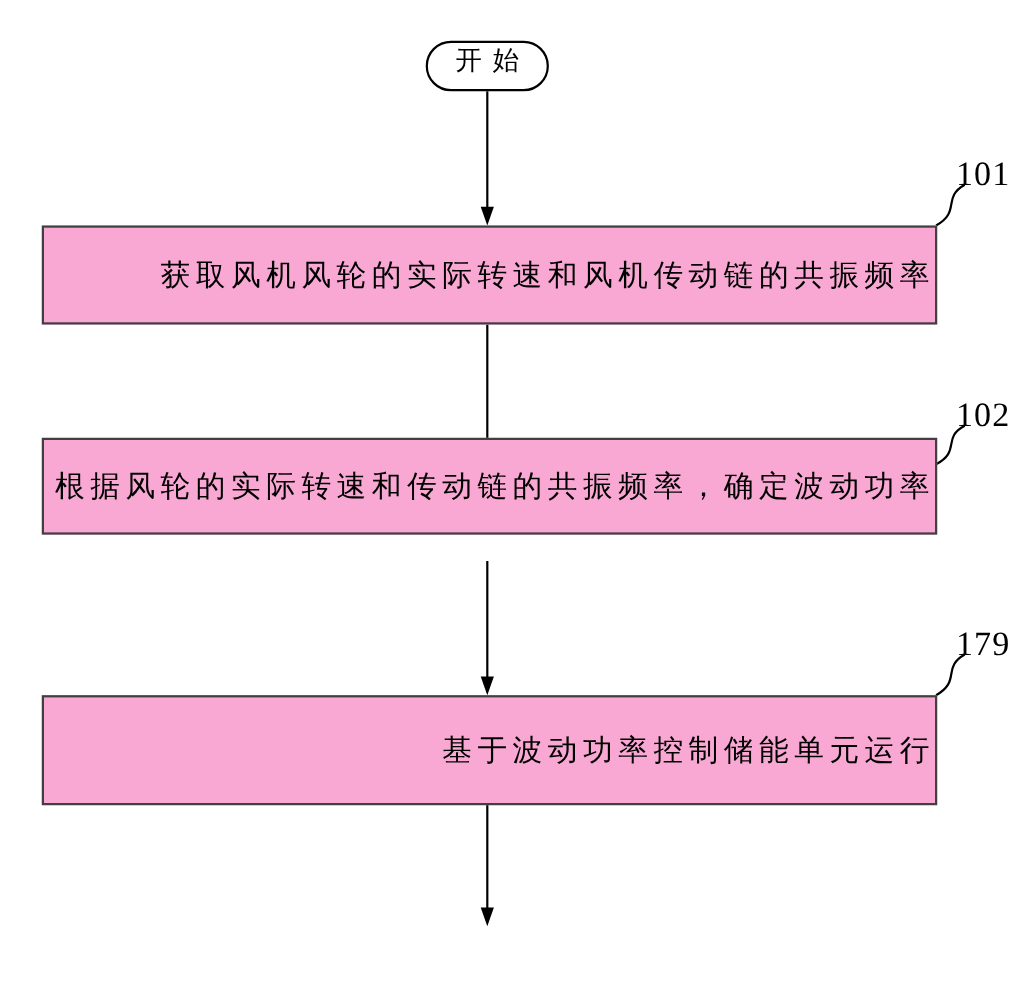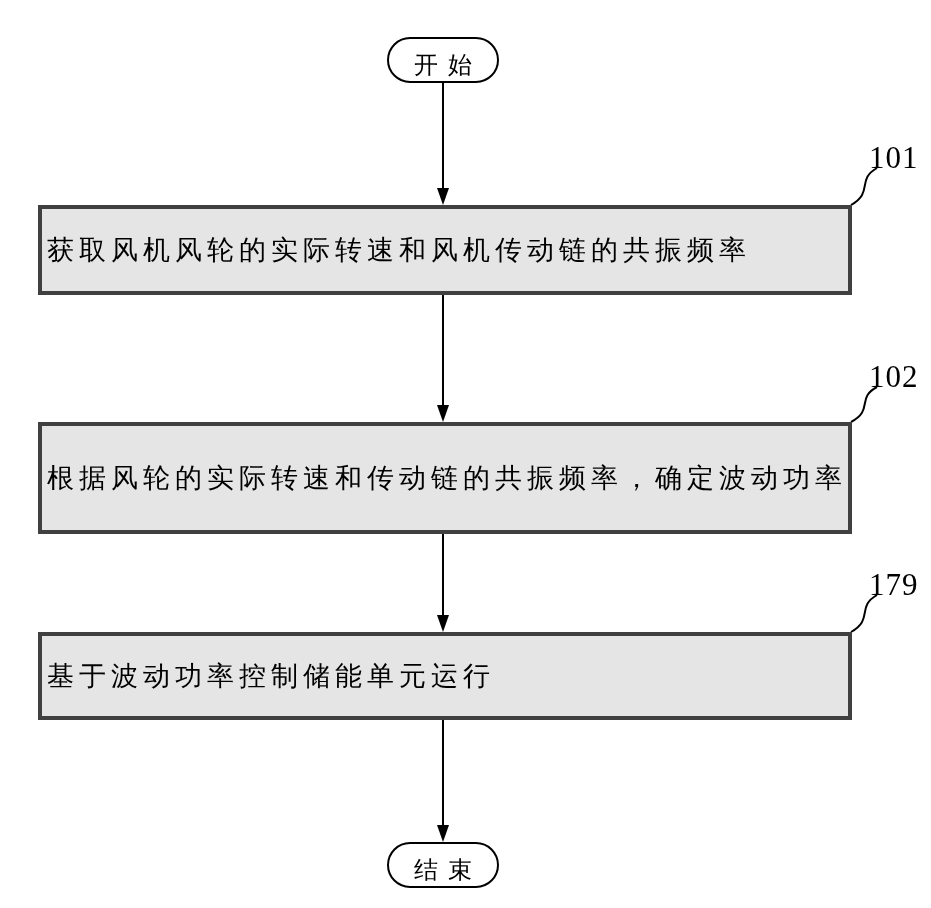--- a/index.html
+++ b/index.html
@@ -25,46 +25,46 @@
   }
   .terminal {
     position: absolute;
     width: 112px;
     height: 46px;
     box-sizing: border-box;
     border: 2px solid #000000;
     border-radius: 24px;
     background: #ffffff;
     display: flex;
-    align-items: flex-end;
+    align-items: flex-start;
     justify-content: center;
     font-size: 24px;
     letter-spacing: 10px;
     padding-left: 10px; 
   }
   .terminal.start { left: 387px; top: 37px; }
   .terminal.end   { left: 387px; top: 842px; }
   .step {
     position: absolute;
     left: 38px;
     width: 814px;
     box-sizing: border-box;
-    border: 4px solid #404040;
-    background: #e5e5e5;
+    border: 2px solid #404040;
+    background: #f9a8d4;
     display: flex;
     align-items: center;
-    justify-content: flex-start;
+    justify-content: flex-end;
     font-size: 27px;
     letter-spacing: 5px;
     padding-left: 5px; 
     text-align: center;
   }
   .step.s1 { top: 205px; height: 90px; }
-  .step.s2 { top: 422px; height: 112px; }
-  .step.s3 { top: 632px; height: 88px; }
+  .step.s2 { top: 398px; height: 88px; }
+  .step.s3 { top: 632px; height: 100px; }
   .ref {
     position: absolute;
     font-size: 31px;
     line-height: 1;
     letter-spacing: 1px;
   }
   .ref.r1 { left: 869px; top: 142px; }
   .ref.r2 { left: 869px; top: 361px; text-align: center; }
   .ref.r3 { left: 869px; top: 569px; }
 </style>
@@ -112,17 +112,14 @@
   <div class="step s2">
     <span>根据风轮的实际转速和传动链的共振频率，确定波动功率</span>
   </div>
   <div class="ref r2">102</div>
 
   <div class="step s3">
     <span>基于波动功率控制储能单元运行</span>
   </div>
   <div class="ref r3">179</div>
 
-  <div class="terminal end">
-    <span>结束</span>
-  </div>
 
 </div>
 
 </body></html>

